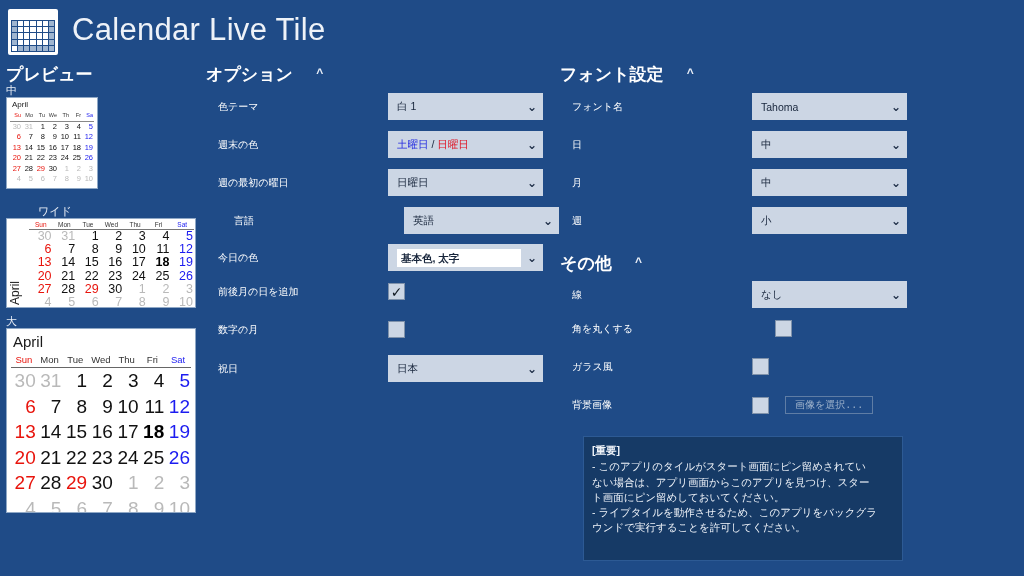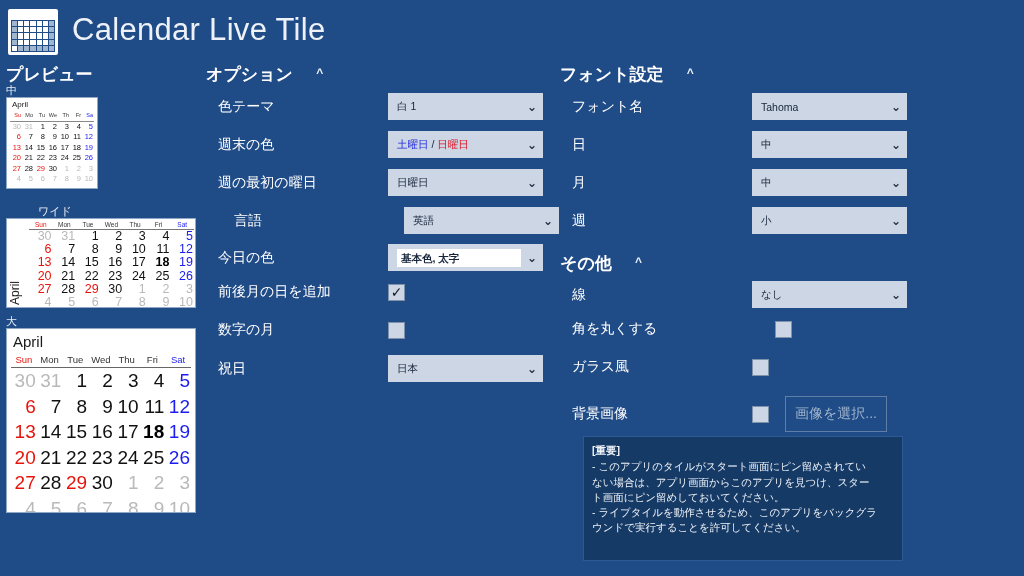--- a/index.html
+++ b/index.html
@@ -78,21 +78,21 @@
   .d-sun { color: #e8140c; }
   .d-sat { color: #1c1cf0; }
   .d-oth { color: #b9b9b9; }
   .d-today { font-weight: bold; color: #000; }
   .h-sun { color: #e8140c; }
   .h-sat { color: #1c1cf0; }
   .h-wd  { color: #333; }
 
   
   .frow { position: absolute; display: flex; align-items: center; }
-  .flabel { font-size: 14px; color: #ffffff; white-space: nowrap; }
+  .flabel { font-size: 10px; color: #ffffff; white-space: nowrap; }
 
   .ddl {
     background: #ccd6e4; border: none; height: 27px; width: 155px;
     display: flex; align-items: center; padding: 0 6px 0 9px;
     color: #16243a; font-size: 10.5px; position: relative;
   }
   .ddl .val { flex: 1; white-space: nowrap; overflow: hidden; }
   .ddl .caret { font-size: 12px; color: #1b2b44; font-weight: bold; margin-left: 4px; }
   .ddl.boxed .val {
     background: #ffffff; height: 18px; line-height: 18px; padding: 0 4px;
@@ -104,21 +104,21 @@
 
   .cbx {
     width: 17px; height: 17px; background: #ccd6e4; border: 1px solid #7f92ab;
     display: flex; align-items: center; justify-content: center;
     font-size: 14px; color: #101820; line-height: 1;
   }
   .cbx.unchecked { color: transparent; }
 
   .btn-disabled {
     border: 1px solid #5f7da5; color: #9fb3cc; background: transparent;
-    font-size: 14px; padding: 8px 9px; white-space: nowrap;
+    font-size: 10px; padding: 1px 9px; white-space: nowrap; font-family: Liberation Mono, monospace;
   }
 
   
   #notice {
     position: absolute; left: 583px; top: 436px; width: 320px; height: 125px;
     background: #163a66; border: 1px solid #2d5a94;
     padding: 6px 8px; font-size: 10.5px; line-height: 15.3px; color: #f0f4fa;
   }
   #notice .nt-title { font-weight: bold; margin-bottom: 1px; }
   #notice p { margin: 0; }

